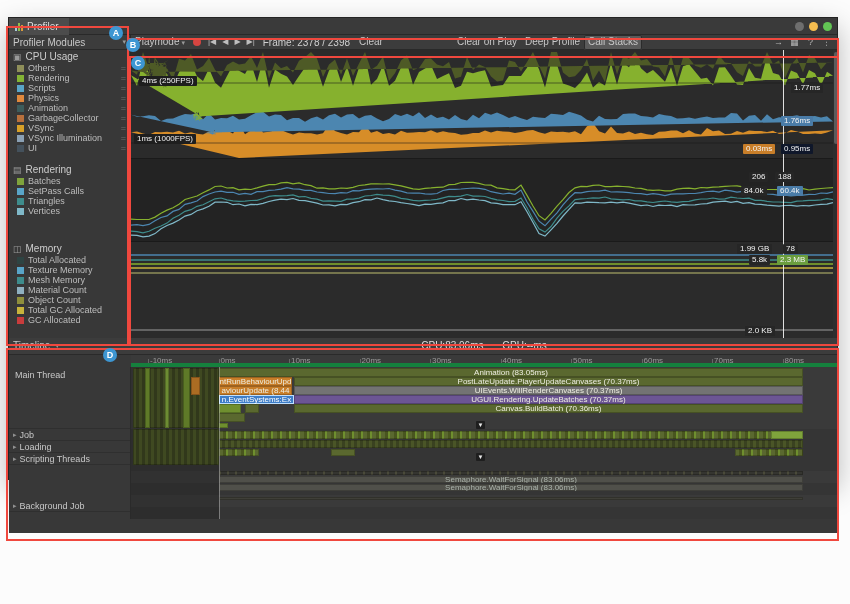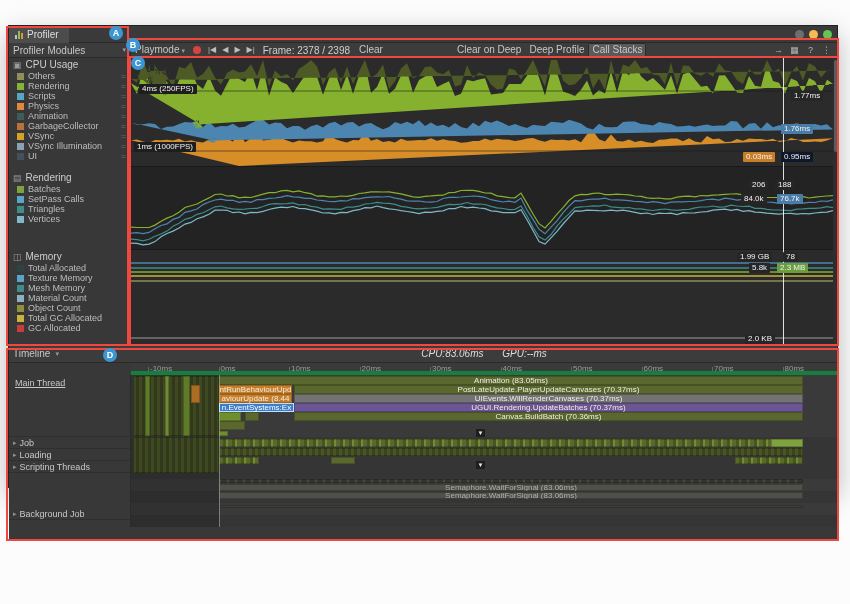--- a/index.html
+++ b/index.html
@@ -1,18 +1,18 @@
 <!DOCTYPE html>
 <html><head>
 <meta charset="utf-8">
 <style>
   *{margin:0;padding:0;box-sizing:border-box;}
   body{width:850px;height:604px;background:#FCFCFC;font-family:"Liberation Sans",sans-serif;position:relative;overflow:hidden;}
   .page{position:absolute;inset:0;}
-  .window{position:absolute;left:8px;top:25px;width:830px;height:463px;background:#383838;border:1px solid #232323;box-shadow:0 10px 26px rgba(0,0,0,.28);}
+  .window{position:absolute;left:8px;top:17px;width:830px;height:463px;background:#383838;border:1px solid #232323;box-shadow:0 10px 26px rgba(0,0,0,.28);}
   
   .titlebar{position:absolute;left:0;top:0;right:0;height:17px;background:#3A3A3A;border-bottom:1px solid #292929;}
   .tab{position:absolute;left:0;top:0;height:17px;padding:0 10px 0 6px;background:#4C4C4C;color:#DFDFDF;font-size:10px;line-height:16px;display:flex;align-items:center;gap:4px;}
   .tab-icon{display:inline-flex;align-items:flex-end;gap:1px;height:8px;}
   .tab-icon i{display:block;width:2px;background:#A8C8D8;}
   .tab-icon i:nth-child(1){height:4px;} .tab-icon i:nth-child(2){height:8px;background:#8FBF4D;} .tab-icon i:nth-child(3){height:6px;background:#D79A3C;}
   .traffic{position:absolute;right:5px;top:4px;display:flex;gap:5px;align-items:center;}
   .light{width:9px;height:9px;border-radius:50%;display:inline-block;}
   .lg{background:#6E6E6E;} .ly{background:#F5BD4F;} .lgr{background:#62C554;}
   
@@ -44,27 +44,27 @@
   .chart-mem{position:absolute;left:0;top:191px;width:702px;height:97px;background:#2B2B2B;border-top:1px solid #1A1A1A;}
   .playhead{position:absolute;left:652px;top:0;width:1px;height:288px;background:rgba(255,255,255,.85);z-index:6;}
   .chip{position:absolute;font-size:8px;line-height:10px;height:10px;padding:0 3px;color:#F2F2F2;border-radius:1px;z-index:7;white-space:nowrap;}
   .vscroll{position:absolute;right:0;top:0;width:6px;height:288px;background:#2E2E2E;z-index:8;}
   .vthumb{position:absolute;left:1px;top:2px;width:4px;height:92px;background:#5C5C5C;border-radius:2px;}
   
   .bottom{position:absolute;left:0;top:320px;right:0;height:195px;background:#383838;}
   .bt-header{position:absolute;left:0;top:0;right:0;height:17px;background:#3C3C3C;border-bottom:1px solid #2A2A2A;}
   .bt-view{position:absolute;left:4px;top:2px;font-size:10px;color:#C8C8C8;display:flex;gap:3px;align-items:center;}
   .bt-stats{position:absolute;left:122px;right:0;top:2px;text-align:center;font-size:10px;color:#DFDFDF;}
-  .bt-stats span{margin:16px 8px;font-style:italic;}
+  .bt-stats span{margin:16px 8px;}
   .ruler{position:absolute;left:122px;top:17px;width:708px;height:12px;background:#3A3A3A;border-bottom:4px solid #15803d;overflow:hidden;}
   .tickline{position:absolute;bottom:0;width:1px;height:4px;background:#666;}
   .ticklabel{position:absolute;top:1px;font-size:8px;color:#9A9A9A;white-space:nowrap;}
   .threads{position:absolute;left:0;top:29px;width:122px;height:152px;background:#383838;border-right:1px solid #2A2A2A;overflow:hidden;}
   .th-row{border-bottom:1px solid #2F2F2F;color:#C8C8C8;font-size:9px;}
-  .th-row .lbl{display:block;padding:3px 0 0 6px;text-decoration:underline;}
+  .th-row .lbl{display:block;padding:3px 0 0 6px;}
   .th-row.fold{display:flex;align-items:center;gap:3px;padding-left:4px;}
   .fold .arrow{color:#909090;font-size:7px;}
   .canvas{position:absolute;left:122px;top:29px;width:708px;height:152px;background:#333333;overflow:hidden;}
   .band{position:absolute;left:0;width:708px;}
   .tl-bar{position:absolute;font-size:8px;line-height:9px;color:#EDEDE0;text-align:center;overflow:hidden;white-space:nowrap;box-shadow:inset 0 0 0 1px rgba(0,0,0,.22);z-index:2;}
   .tl-bar.sel{box-shadow:inset 0 0 0 1px #BFE0FF;color:#FFFFFF;}
   .s1{background:repeating-linear-gradient(90deg,#4a5527 0 3px,#3a4220 3px 6px);}
   .s2{background:repeating-linear-gradient(90deg,#5A682F 0 4px,#49551f 4px 7px,#6F8F2F 7px 9px);}
   .s3{background:repeating-linear-gradient(90deg,#4a4a3a 0 2px,#353530 2px 8px);}
   .preframe{position:absolute;left:0;top:0;width:88px;height:152px;background:rgba(0,0,0,.14);z-index:3;pointer-events:none;}
@@ -107,21 +107,21 @@
         </div>
         <div class="tb-btn"><span class="rec"></span></div>
         <div class="tb-ic-btn">|◀</div>
         <div class="tb-ic-btn">◀</div>
         <div class="tb-ic-btn">▶</div>
         <div class="tb-ic-btn">▶|</div>
         <div class="tb-text">Frame: 2378 / 2398</div>
         <div class="tb-btn">Clear</div>
       </div>
       <div class="tb-group toggles">
-        <div class="tb-btn">Clear on Deep</div>
+        <div class="tb-btn">Clear on Play</div>
         <div class="tb-btn">Deep Profile</div>
         <div class="tb-btn pressed">Call Stacks</div>
       </div>
       <div class="tb-group right-icons">
         <div class="tb-ic">→</div>
         <div class="tb-ic">▦</div>
         <div class="tb-ic">?</div>
         <div class="tb-ic">⋮</div>
       </div>
     </div>
@@ -275,21 +275,21 @@
       <div id="chips">
           <div class="chip" style="left: 8px; top: 26px; background: rgb(30, 30, 30);">4ms (250FPS)</div>
           <div class="chip" style="left: 3px; top: 84px; background: rgb(30, 30, 30);">1ms (1000FPS)</div>
           <div class="chip" style="left: 660px; top: 33px; background: rgb(38, 38, 38);">1.77ms</div>
           <div class="chip" style="left: 650px; top: 66px; background: rgb(74, 124, 168);">1.76ms</div>
           <div class="chip" style="left: 612px; top: 94px; background: rgb(200, 126, 41);">0.03ms</div>
           <div class="chip" style="left: 650px; top: 94px; background: #0f172a;">0.95ms</div>
           <div class="chip" style="left: 618px; top: 122px; background: rgb(38, 38, 38);">206</div>
           <div class="chip" style="left: 644px; top: 122px; background: rgb(38, 38, 38);">188</div>
           <div class="chip" style="left: 610px; top: 136px; background: rgb(38, 38, 38);">84.0k</div>
-          <div class="chip" style="left: 646px; top: 136px; background: rgb(74, 124, 168);">76.7k</div>
+          <div class="chip" style="left: 646px; top: 136px; background: rgb(74, 124, 168);">60.4k</div>
           <div class="chip" style="left: 606px; top: 194px; background: rgb(38, 38, 38);">1.99 GB</div>
           <div class="chip" style="left: 652px; top: 194px; background: rgb(38, 38, 38);">78</div>
           <div class="chip" style="left: 618px; top: 205px; background: rgb(38, 38, 38);">5.8k</div>
           <div class="chip" style="left: 646px; top: 205px; background: rgb(107, 158, 62);">2.3 MB</div>
           <div class="chip" style="left: 614px; top: 276px; background: rgb(38, 38, 38);">2.0 KB</div>
         </div>
       <div class="vscroll">
           <div class="vthumb"></div>
         </div>
     </div>

